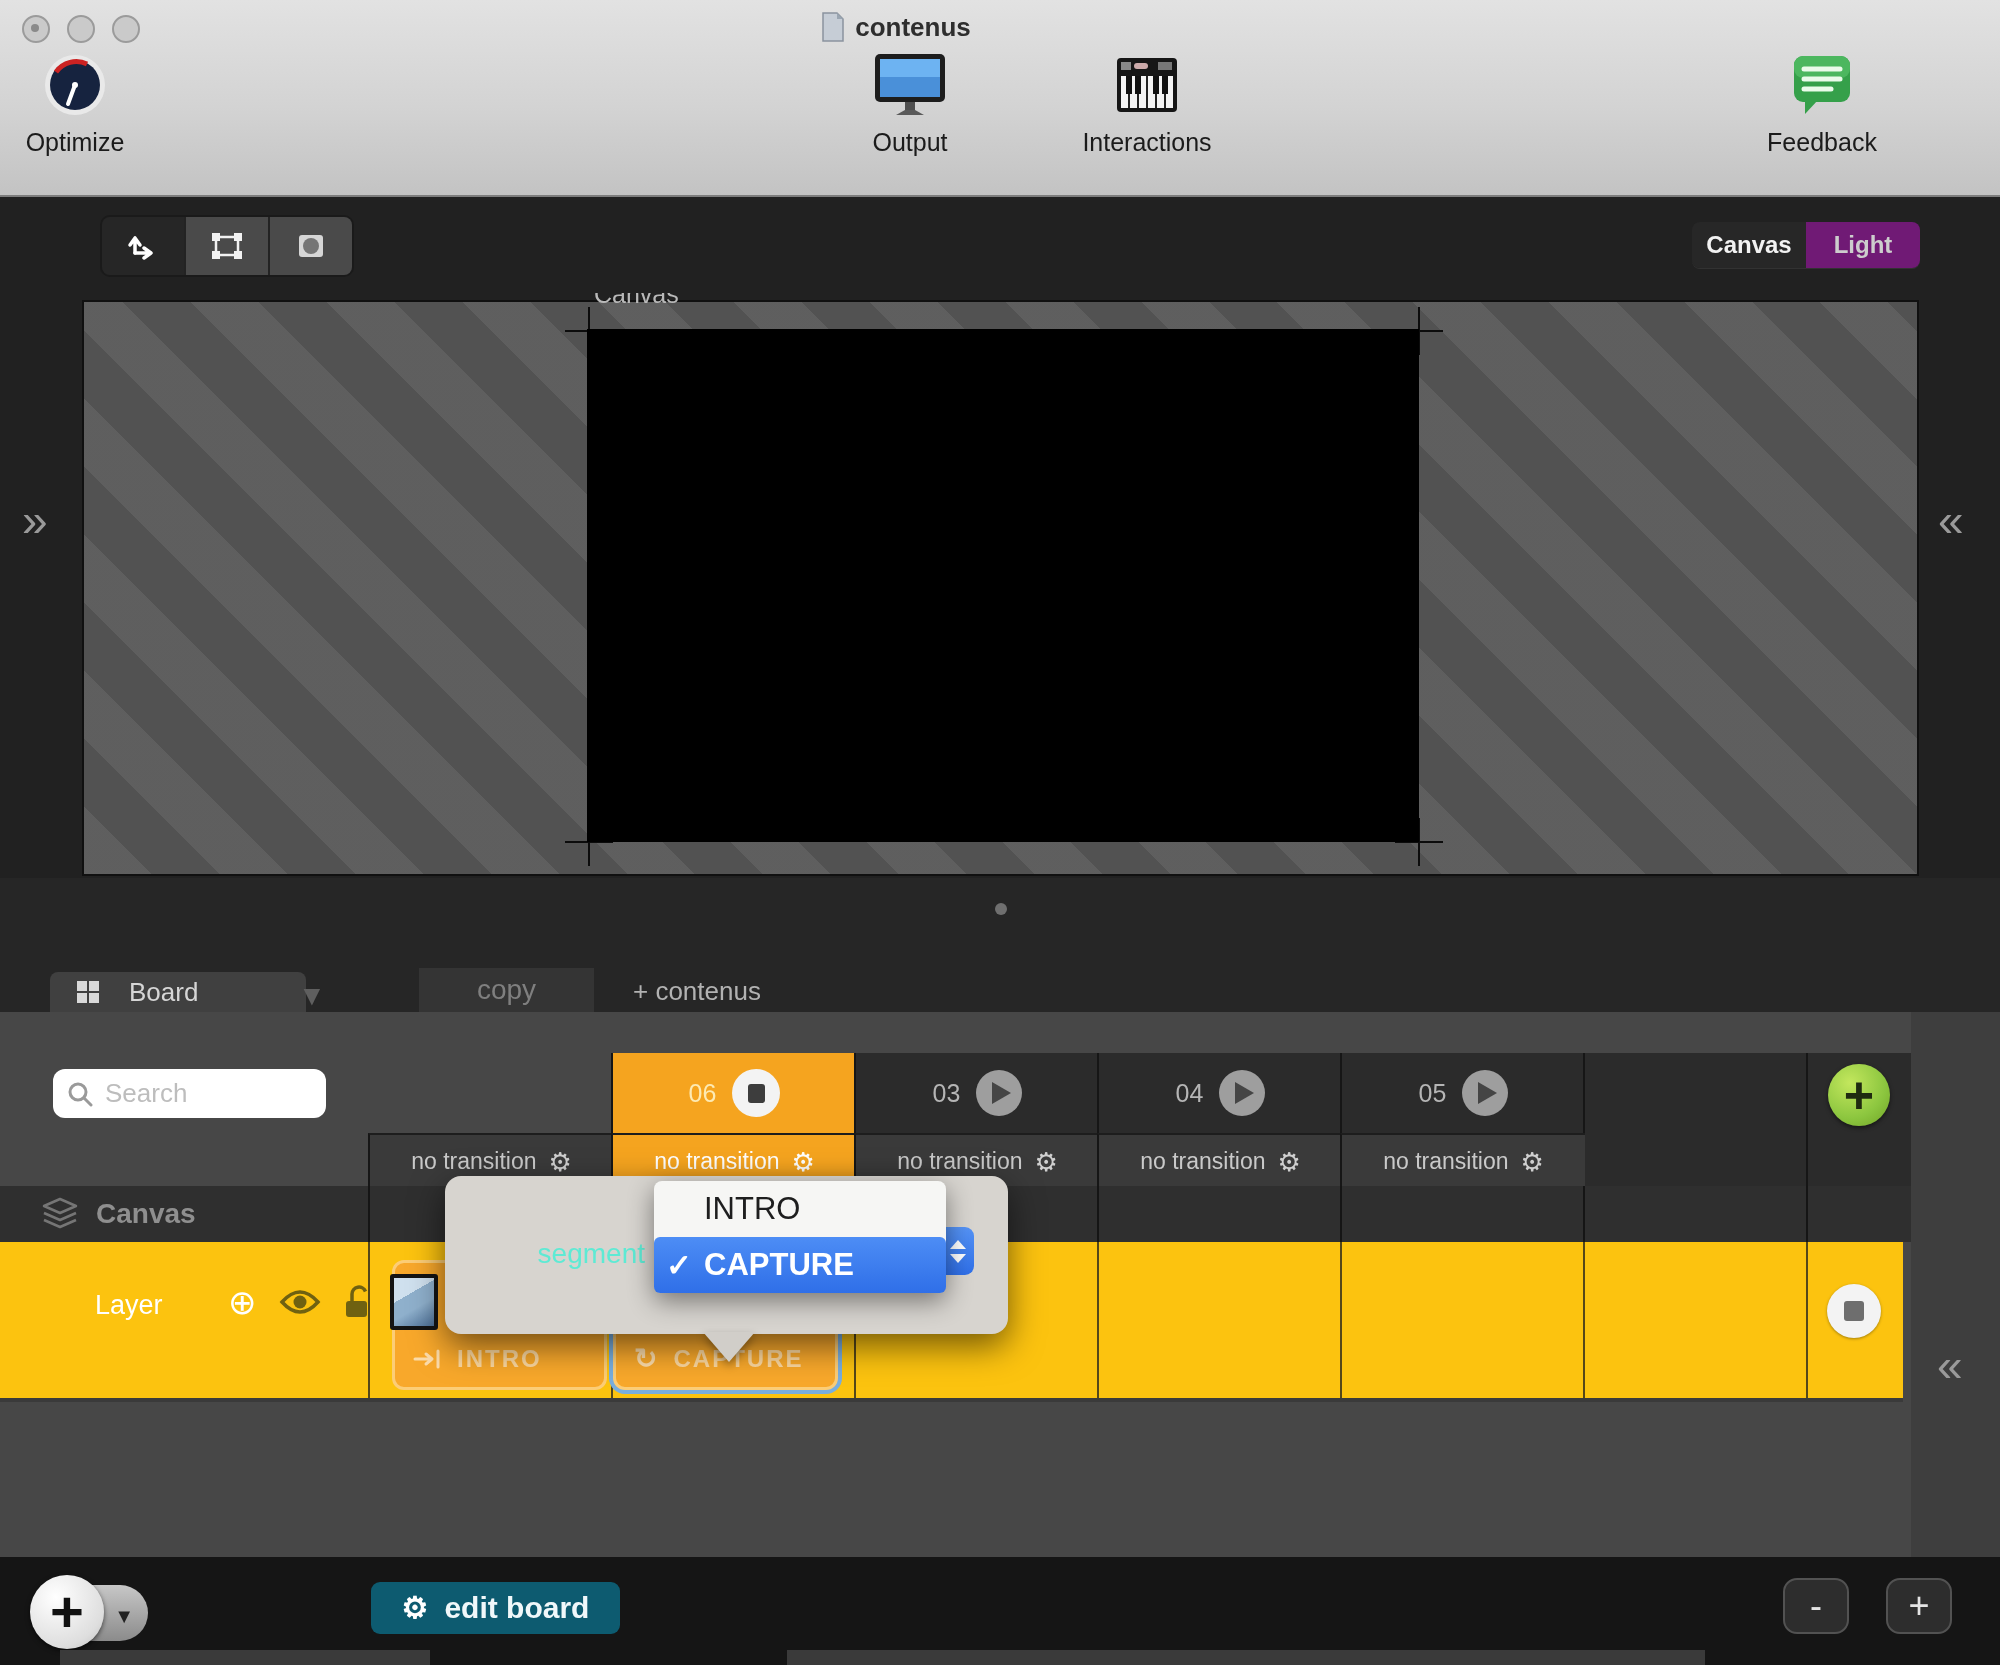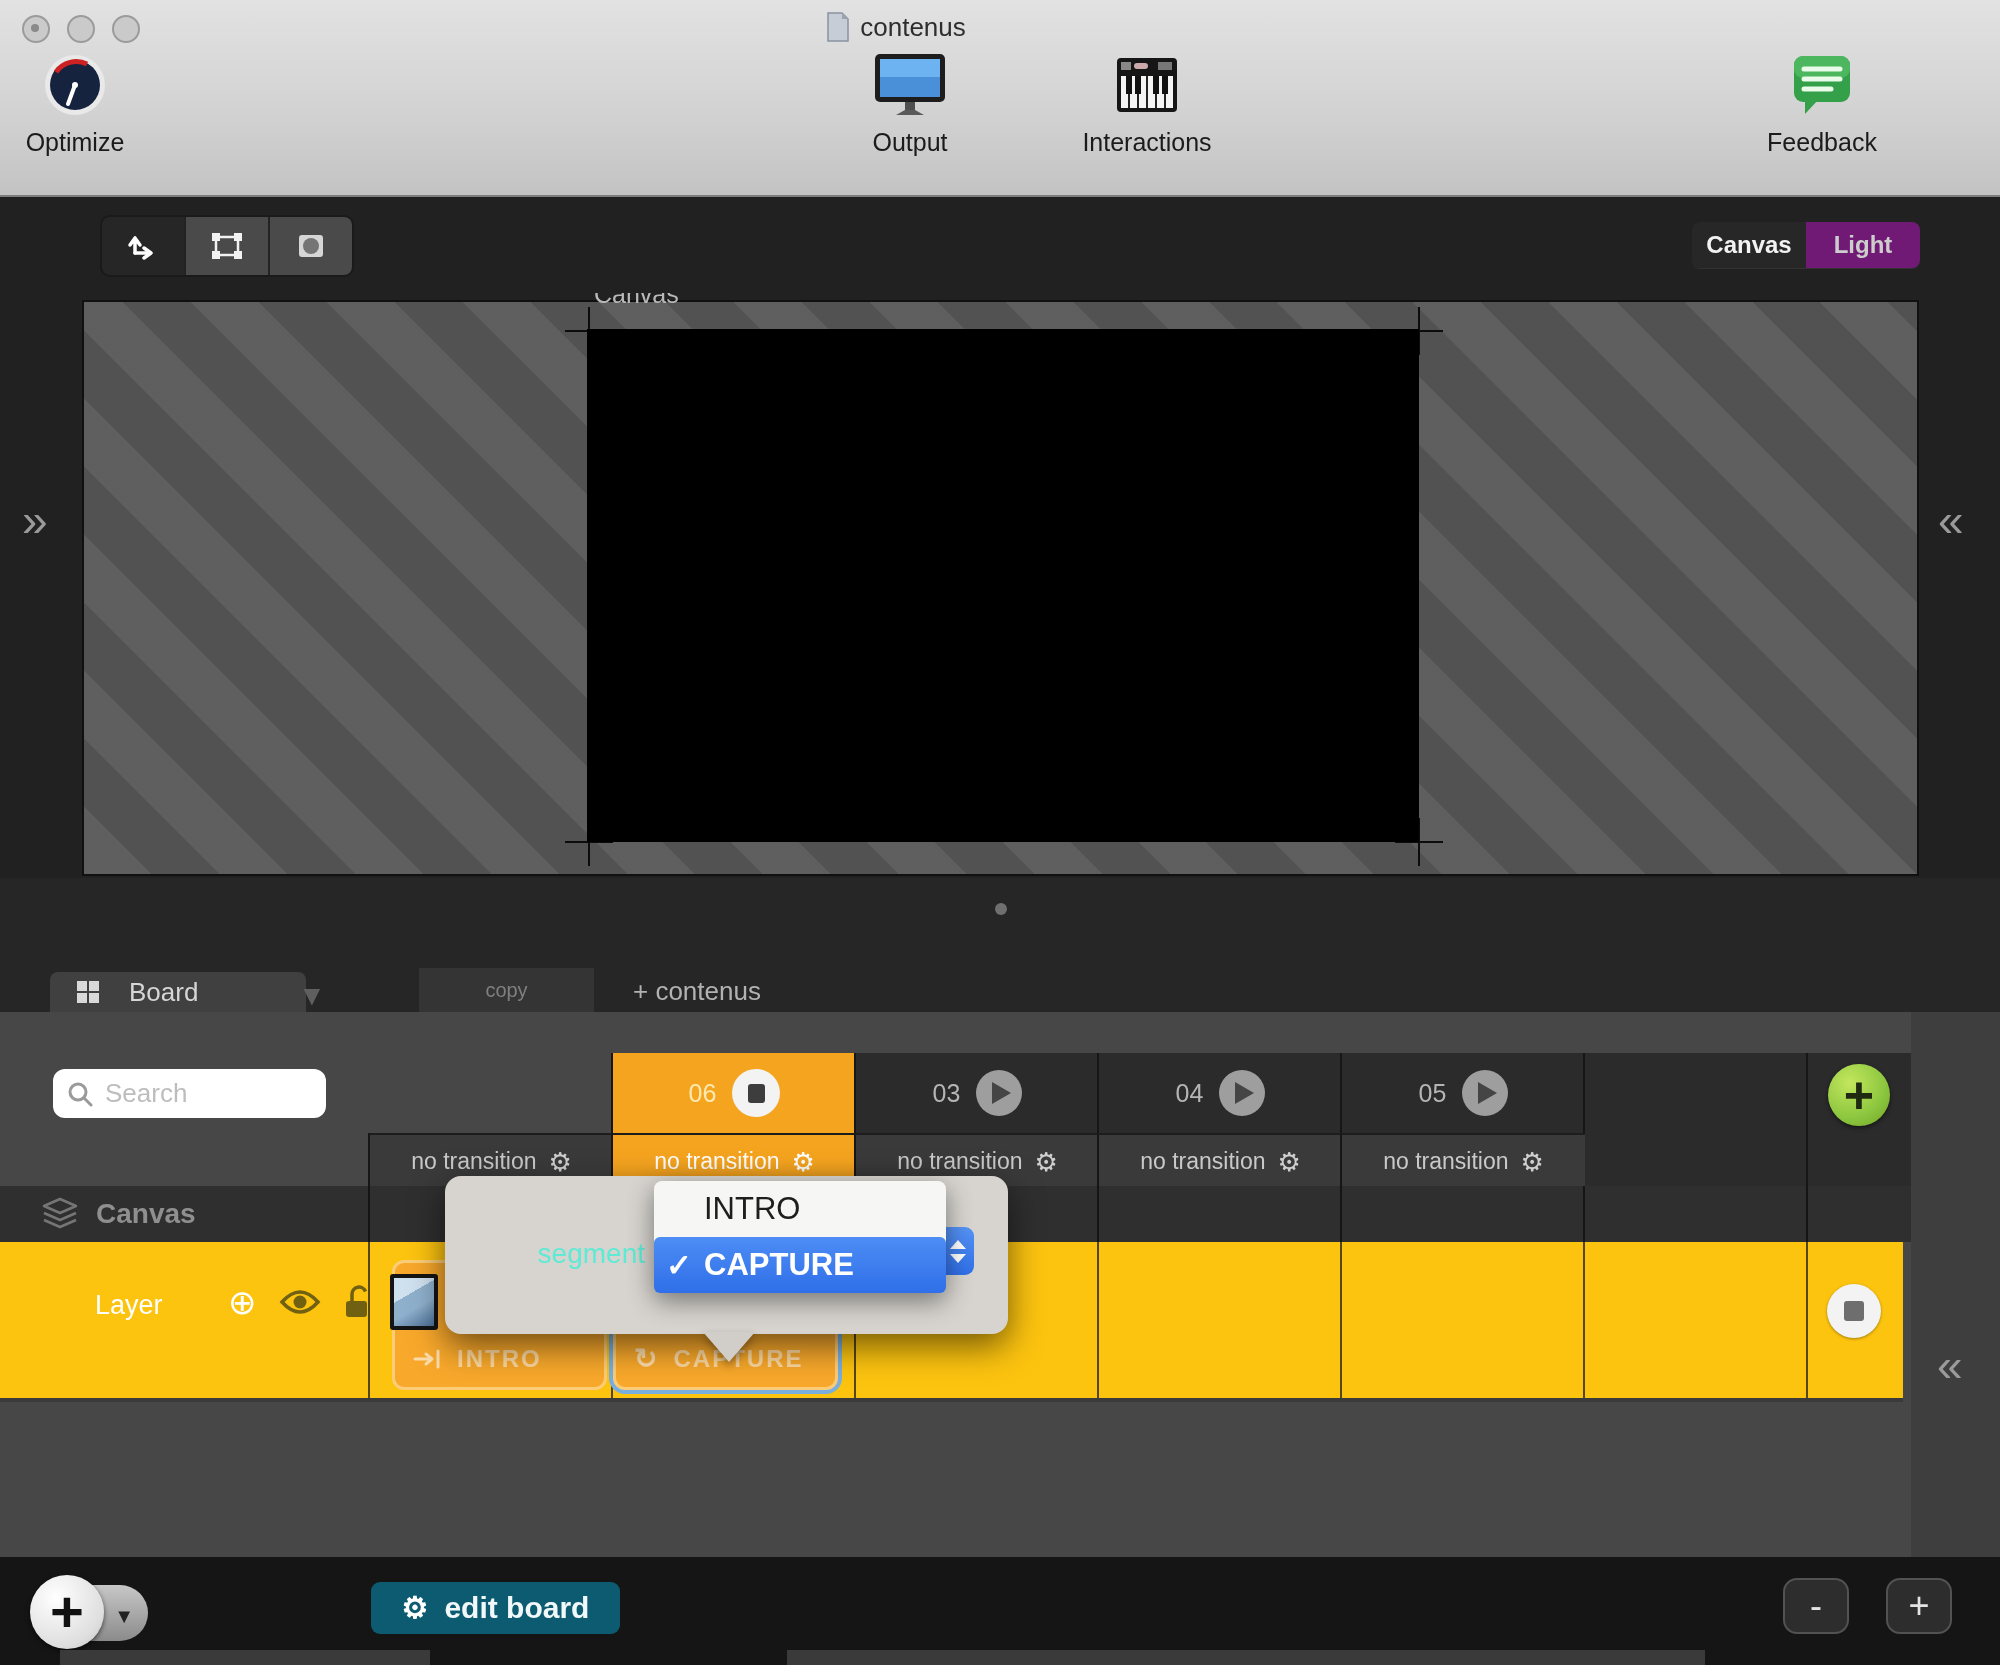--- a/index.html
+++ b/index.html
@@ -5,21 +5,21 @@
   html,body{margin:0;padding:0;background:#000;}
   .app{position:relative;width:2000px;height:1665px;overflow:hidden;
        font-family:"Liberation Sans",sans-serif;background:#212121;-webkit-font-smoothing:antialiased;}
   .abs{position:absolute;}
 
   
   .titlebar{left:0;top:0;width:2000px;height:195px;
     background:linear-gradient(#e2e2e2,#d3d3d3 55%,#c3c3c3);border-bottom:2px solid #7d7d7d;}
   .light{width:24px;height:24px;border-radius:50%;background:#cacaca;border:2px solid #9b9b9b;top:15px;}
   .light .dot{position:absolute;left:7px;top:7px;width:8px;height:8px;border-radius:50%;background:#8a8a8a;}
-  .wintitle{top:12px;left:0;width:1792px;text-align:center;color:#2e2e2e;font-size:26px;font-weight:normal;}
+  .wintitle{top:12px;left:0;width:1792px;text-align:center;color:#2e2e2e;font-size:26px;font-weight:bold;}
   .wintitle svg{vertical-align:-6px;margin-right:10px;}
   .tbitem{top:52px;width:220px;text-align:center;cursor:default;}
   .tbitem .lbl{margin-top:6px;font-size:25px;color:#1b1b1b;}
 
   
   .canvaspanel{left:0;top:197px;width:2000px;height:681px;background:#212121;}
   .stage{left:82px;top:103px;width:1833px;height:572px;background:#565656;border:2px solid #101010;overflow:visible;
     background-image:repeating-linear-gradient(45deg,rgba(255,255,255,0.05) 0 48px,rgba(0,0,0,0.05) 48px 96px);}
   .stageclip{left:510px;top:-22px;color:#b9b9b9;font-size:25px;clip-path:inset(13px 0 0 0);}
   .blackrect{left:503px;top:27px;width:832px;height:513px;background:#000;}
@@ -36,21 +36,21 @@
   .viewopt.sel{background:#272727;color:#f2f2f2;}
   .viewopt.uns{background:#701a75;color:#cdcdcd;}
 
   
   .midstrip{left:0;top:878px;width:2000px;height:134px;background:#262626;}
   .pagerdot{left:995px;top:25px;width:12px;height:12px;border-radius:50%;background:#6f6f6f;}
   .boardtab{left:50px;top:94px;width:230px;height:40px;background:#404040;border-radius:8px 8px 0 0;
     display:flex;align-items:center;gap:29px;padding-left:26px;color:#d6d6d6;font-size:26px;}
   .tabcaret{left:298px;top:102px;color:#5f5f5f;font-size:28px;}
   .copytab{left:419px;top:90px;width:175px;height:44px;background:#343434;display:flex;align-items:center;justify-content:center;
-    color:#7f7f7f;font-size:20px;}
+    color:#7f7f7f;font-size:28px;}
   .addtimeline{left:633px;top:98px;color:#b2b2b2;font-size:26px;}
 
   
   .boardmain{left:0;top:1012px;width:2000px;height:545px;background:#474747;}
   .search{left:53px;top:57px;width:273px;height:49px;background:#fff;border-radius:12px;display:flex;align-items:center;
     padding:0 14px;box-sizing:border-box;gap:10px;}
   .search input{border:none;outline:none;width:180px;font-size:26px;font-family:"Liberation Sans",sans-serif;color:#333;background:transparent;}
   .search input::placeholder{color:#bdbdbd;}
   .colhead{top:41px;height:80px;background:#2b2b2b;border-left:2px solid #161616;display:flex;align-items:center;justify-content:center;gap:16px;}
   .colhead .num{font-size:25px;color:#b5b5b5;}

